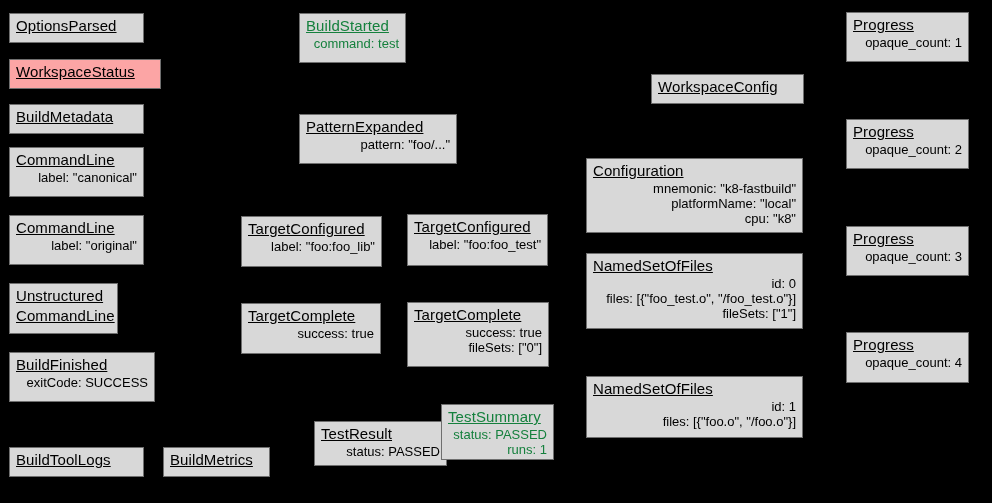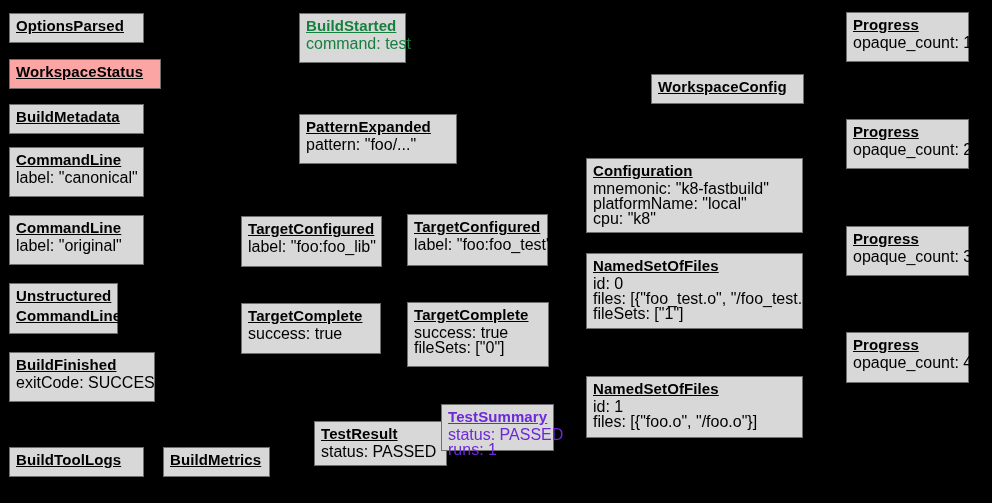--- a/index.html
+++ b/index.html
@@ -18,30 +18,31 @@
   .node {
     position: absolute;
     box-sizing: border-box;
     background: #d8d8d8;
     border: 1px solid #6f6f6f;
     padding: 2px 6px 2px 6px;
     color: #000000;
   }
   .node-title {
     font-size: 15px;
-    font-weight: bold;
+    font-weight: normal;
     line-height: 20px;
     text-decoration: underline;
     white-space: pre-line;
     letter-spacing: 0.1px;
   }
   .node-line {
-    font-size: 16px;
+    font-size: 13px;
     line-height: 15px;
     white-space: nowrap;
+    text-align: right;
   }
 </style>
 </head>
 <body>
 
 <div class="canvas" style="background: rgb(0, 0, 0);">
     <div class="node" style="left: 9px; top: 13px; width: 135px; height: 30px; background: rgb(216, 216, 216); border-color: rgb(111, 111, 111); color: rgb(0, 0, 0);">
       <div class="node-title">OptionsParsed</div>
     </div>
     <div class="node" style="left: 9px; top: 59px; width: 152px; height: 30px; background: #fca5a5; border-color: rgb(111, 111, 111); color: rgb(0, 0, 0);">
@@ -94,21 +95,21 @@
     </div>
     <div class="node" style="left: 407px; top: 302px; width: 142px; height: 65px; background: rgb(216, 216, 216); border-color: rgb(111, 111, 111); color: rgb(0, 0, 0);">
       <div class="node-title">TargetComplete</div>
       <div class="node-line">success: true</div>
       <div class="node-line">fileSets: ["0"]</div>
     </div>
     <div class="node" style="left: 314px; top: 421px; width: 133px; height: 45px; background: rgb(216, 216, 216); border-color: rgb(111, 111, 111); color: rgb(0, 0, 0);">
       <div class="node-title">TestResult</div>
       <div class="node-line">status: PASSED</div>
     </div>
-    <div class="node" style="left: 441px; top: 404px; width: 113px; height: 47px; background: rgb(216, 216, 216); border-color: rgb(111, 111, 111); color: #6d28d9;">
+    <div class="node" style="left: 441px; top: 404px; width: 113px; height: 56px; background: rgb(216, 216, 216); border-color: rgb(111, 111, 111); color: #15803d;">
       <div class="node-title">TestSummary</div>
       <div class="node-line">status: PASSED</div>
       <div class="node-line">runs: 1</div>
     </div>
     <div class="node" style="left: 651px; top: 74px; width: 153px; height: 30px; background: rgb(216, 216, 216); border-color: rgb(111, 111, 111); color: rgb(0, 0, 0);">
       <div class="node-title">WorkspaceConfig</div>
     </div>
     <div class="node" style="left: 586px; top: 158px; width: 217px; height: 75px; background: rgb(216, 216, 216); border-color: rgb(111, 111, 111); color: rgb(0, 0, 0);">
       <div class="node-title">Configuration</div>
       <div class="node-line">mnemonic: "k8-fastbuild"</div>

